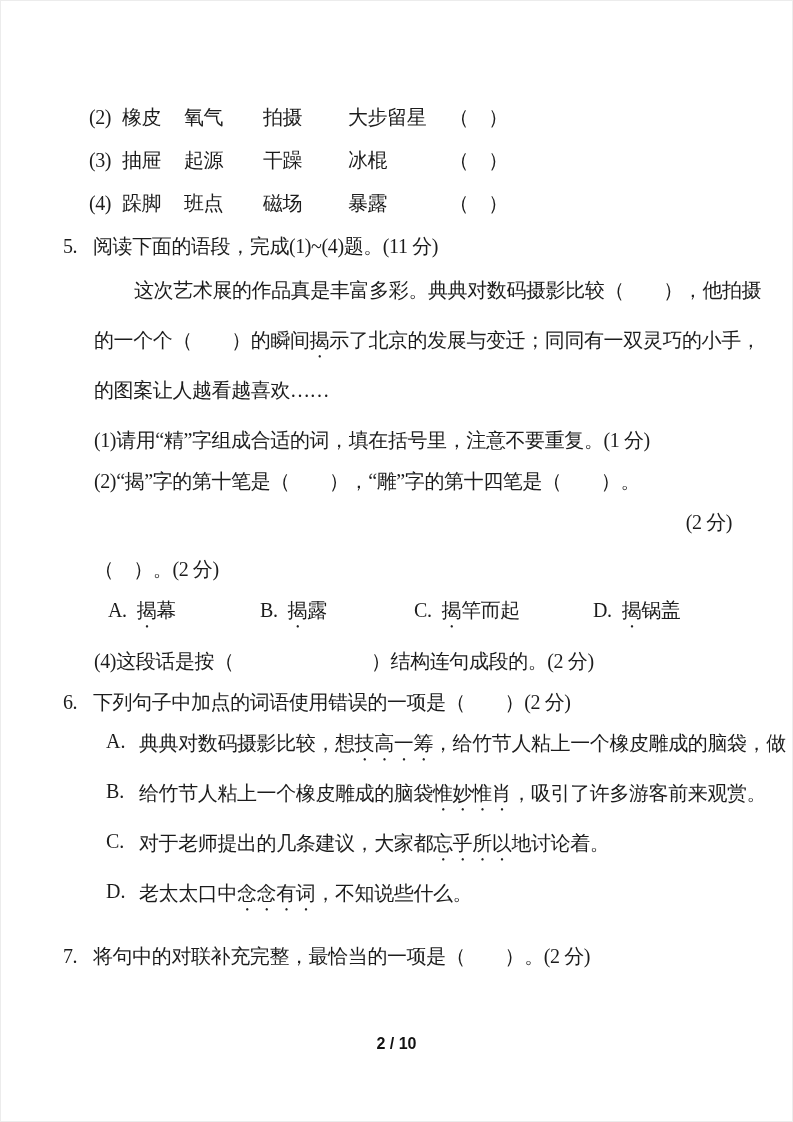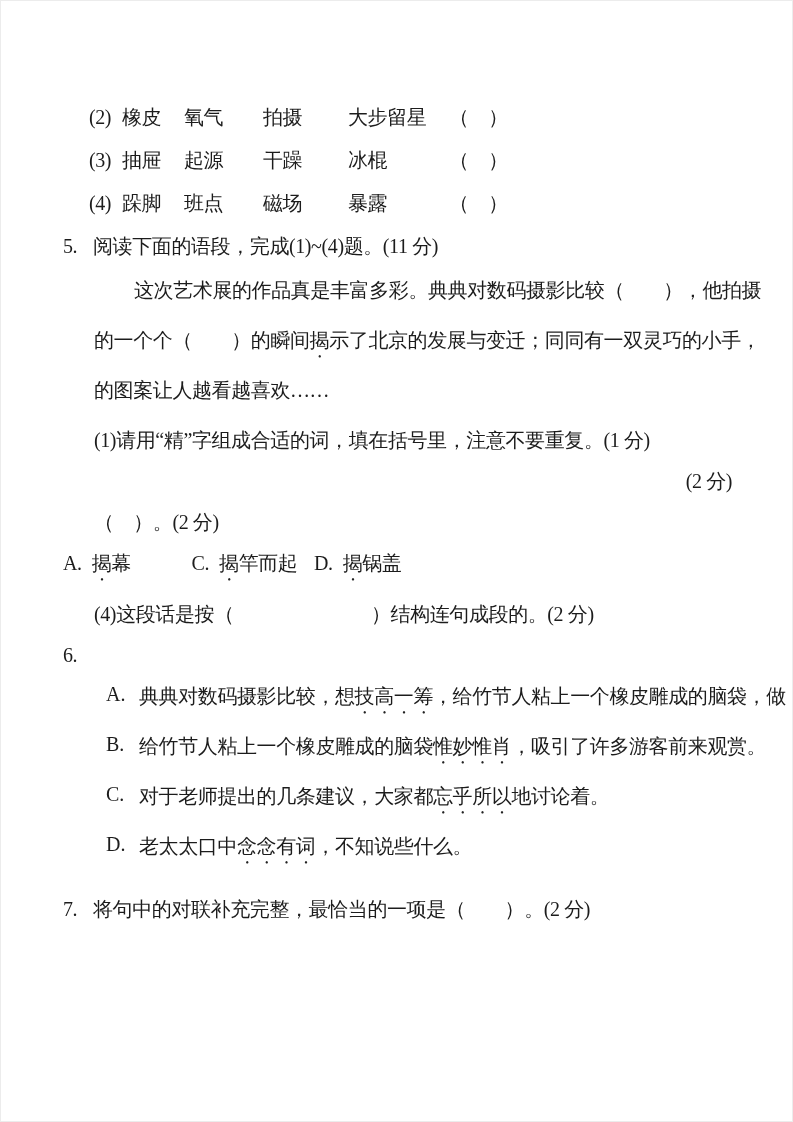--- a/index.html
+++ b/index.html
@@ -38,25 +38,25 @@
   .q-line { display: flex; margin-bottom: 15px; }
   .q-num { width: 30px; flex: 0 0 30px; }
 
   
   .passage { margin-left: 31px; margin-top: 18px; }
   .p-line { margin: 0 0 15px 0; }
   .p-indent { text-indent: 2em; }
 
   
   .sub-line { margin-left: 31px; margin-bottom: 15px; }
-  .score-right { text-align: right; margin-bottom: 15px; }
+  .score-right { text-align: right; margin-bottom: 21px; }
 
   
-  .options-row { display: flex; margin-bottom: 16px; }
-  .opt-a { width: 112px; } .opt-b { width: 114px; } .opt-c { width: 139px; text-align: center; }
+  .options-row { display: flex; margin-left: 45px; margin-bottom: 16px; gap: 40px; }
+  .opt-a { width: 112px; } .opt-b { width: 114px; } .opt-c { width: 139px; }
   .opt-letter { margin-right: 10px; }
 
   
   .q6-option { display: flex; margin-left: 43px; margin-bottom: 15px; }
   .q6-letter { width: 33px; flex: 0 0 33px; }
   .q6-text .line { margin-bottom: 16px; }
   .q6-text .line:last-child { margin-bottom: 0; }
 
   
   .dotted {
@@ -120,38 +120,43 @@
       <div class="passage">
         <p class="p-line p-indent line"><span>这次艺术展的作品真是丰富多彩。典典对数码摄影比较（　　），他拍摄</span><span class="dotted"></span><span></span></p>
         <p class="p-line line"><span>的一个个（　　）的瞬间</span><span class="dotted">揭</span><span>示了北京的发展与变迁；同同有一双灵巧的小手，</span></p>
         <p class="p-line line"><span>的图案让人越看越喜欢……</span><span class="dotted"></span><span></span></p>
       </div>
 
       <div class="sub-line line">
         <span>(1)</span><span>请用“精”字组成合适的词，填在括号里，注意不要重复。(1 分)</span>
       </div>
 
+      <div class="sub-line line">
+        <span>(2)</span><span>“揭”字的第十笔是（　　），“雕”字的第十四笔是（　　）。</span>
+      </div>
       <div class="score-right line">(2 分)</div>
 
       <div class="sub-line line">（　）。(2 分)</div>
 
       <div class="options-row line">
         <span class="opt-a"><span class="opt-letter">A.</span><span class="dotted">揭</span><span>幕</span></span>
+        <span class="opt-b"><span class="opt-letter">B.</span><span class="dotted">揭</span><span>露</span></span>
         <span class="opt-c"><span class="opt-letter">C.</span><span class="dotted">揭</span><span>竿而起</span></span>
         <span class="opt-d"><span class="opt-letter">D.</span><span class="dotted">揭</span><span>锅盖</span></span>
       </div>
 
       <div class="sub-line line">
         <span>(4)</span><span>这段话是按（　　　　　　　）结构连句成段的。(2 分)</span>
       </div>
     </section>
 
     <section>
       <div class="q-line line">
         <span class="q-num">6.</span>
+        <span>下列句子中加点的词语使用错误的一项是（　　）(2 分)</span>
       </div>
 
       <div class="q6-option">
         <span class="q6-letter">A.</span>
         <span class="q6-text">
           <span class="line" style="display:block"><span>典典对数码摄影比较，想</span><span class="dotted">技高一筹</span><span>，给竹节人粘上一个橡皮雕成的脑袋，做</span></span>
         </span>
       </div>
 
       <div class="q6-option">
@@ -178,13 +183,14 @@
 
     <section style="margin-top:28px;">
       <div class="q-line line">
         <span class="q-num">7.</span>
         <span>将句中的对联补充完整，最恰当的一项是（　　）。(2 分)</span>
       </div>
     </section>
 
   </main>
 
+  <footer class="page-num">2 / 10</footer>
 </div>
 
 </body></html>

